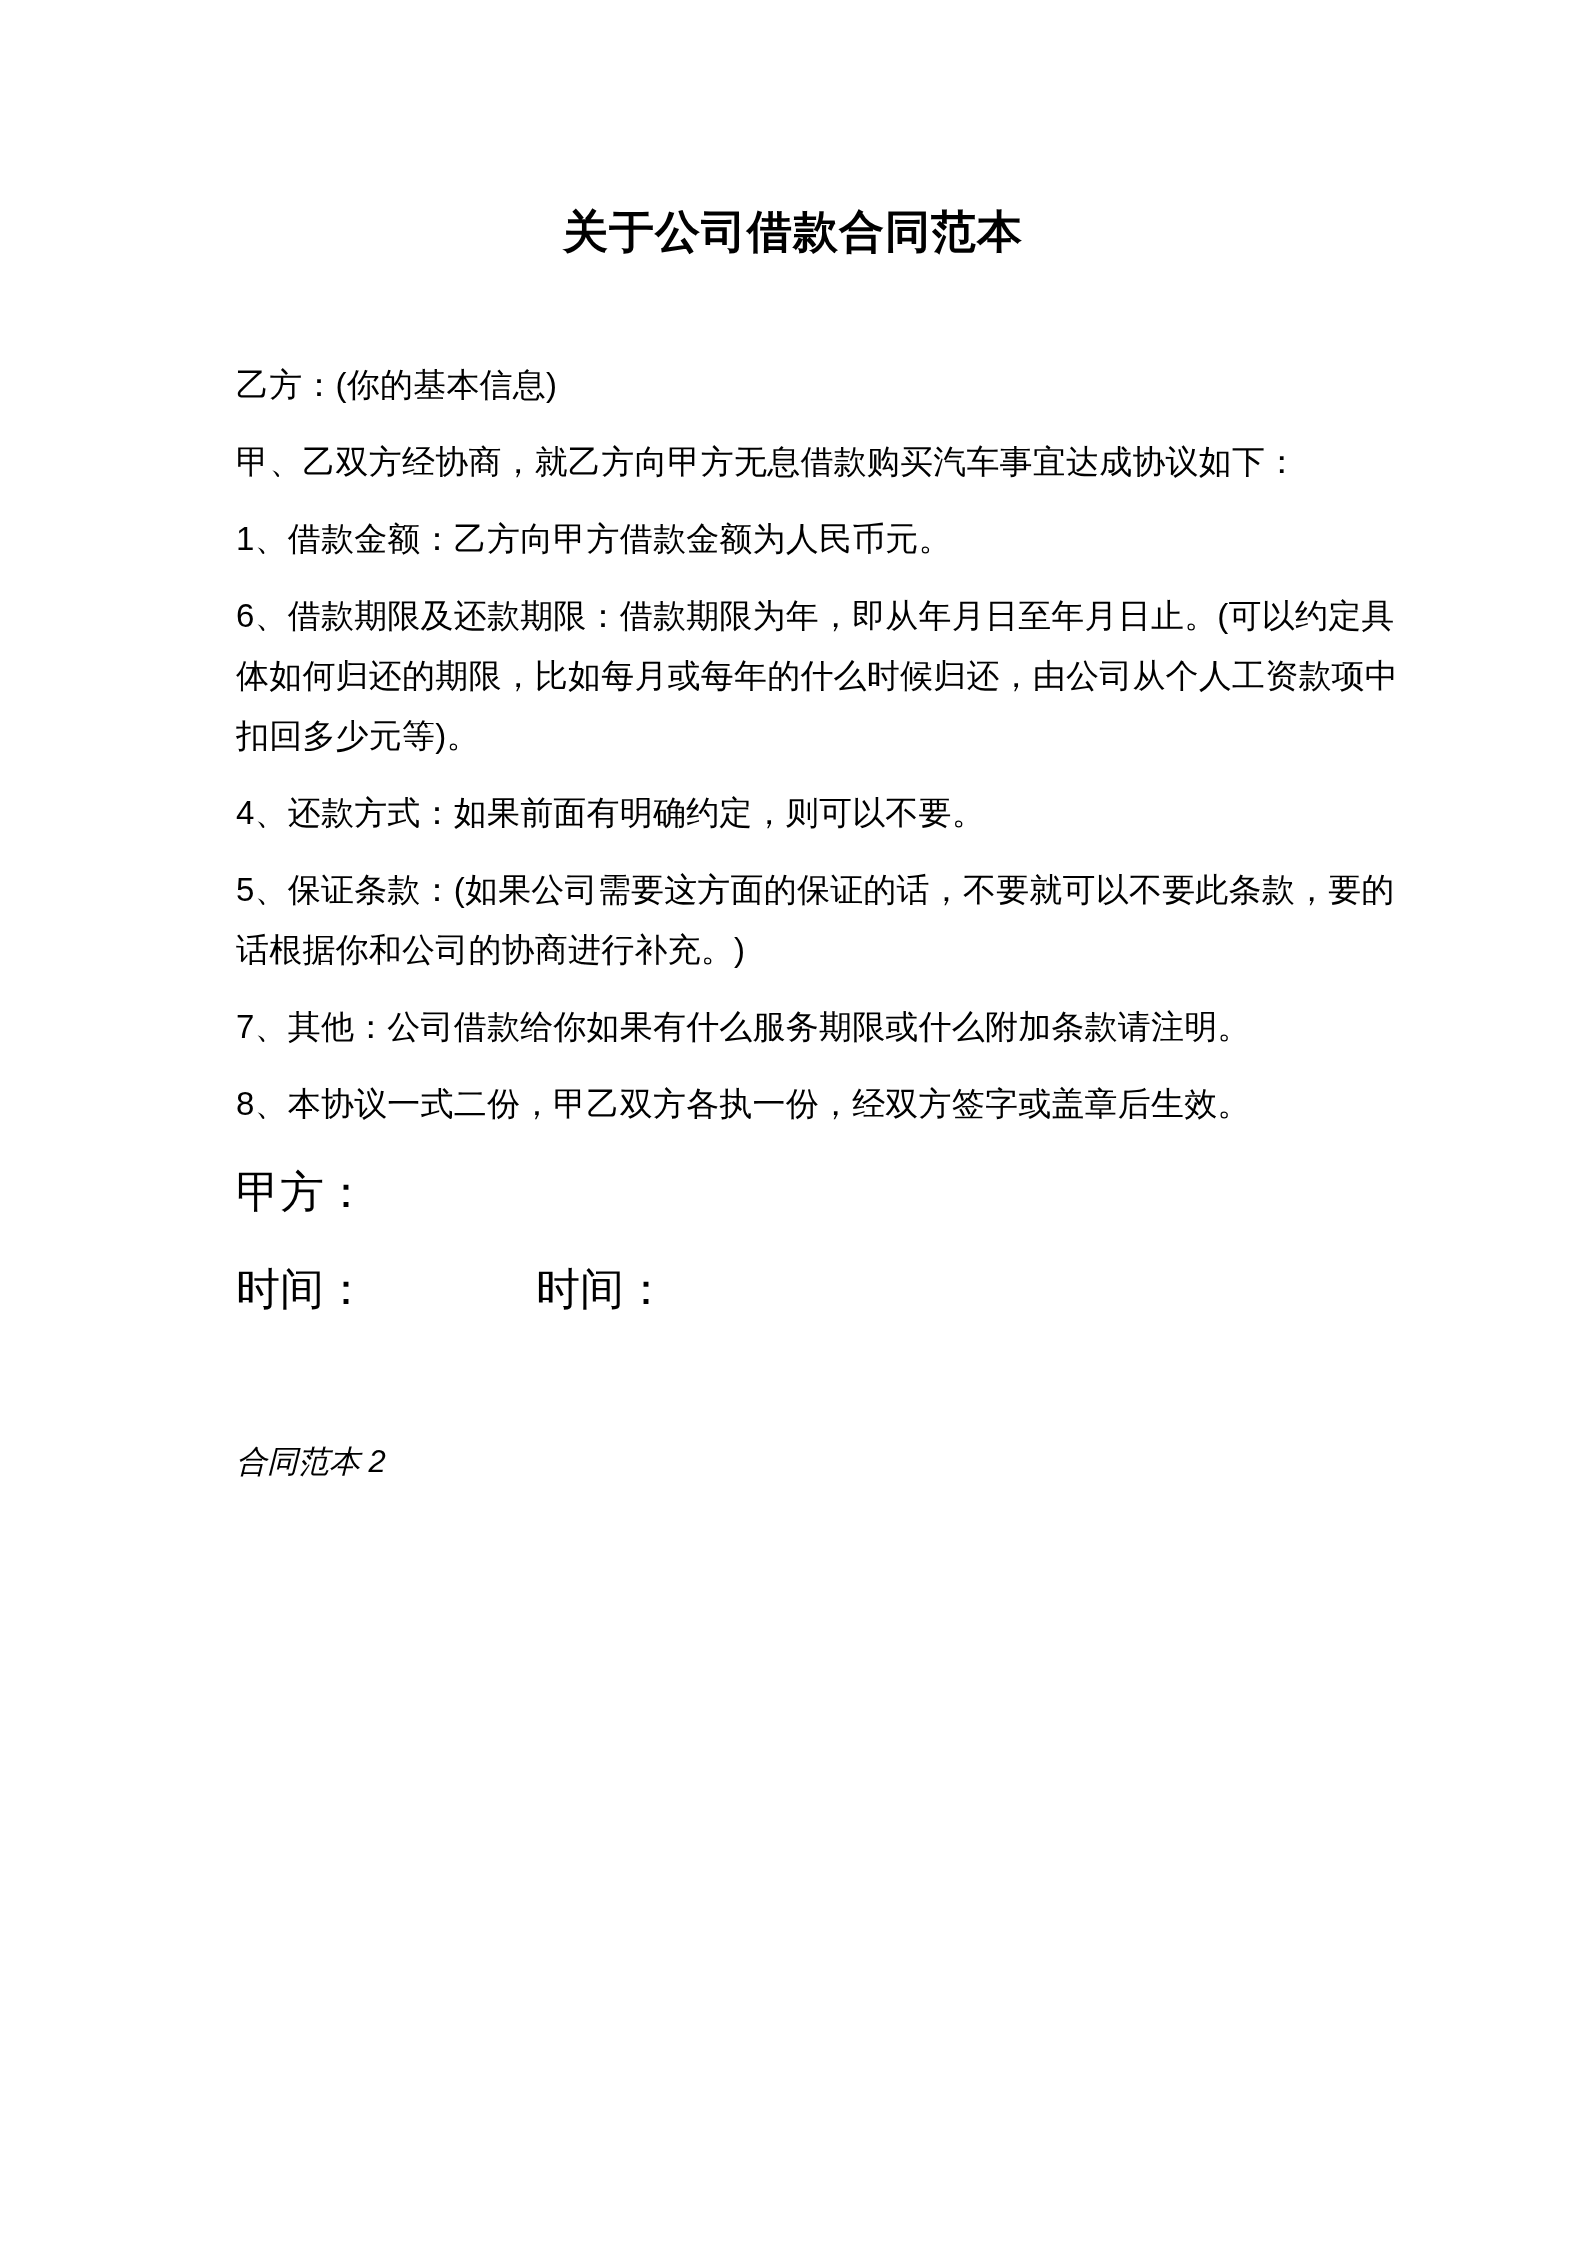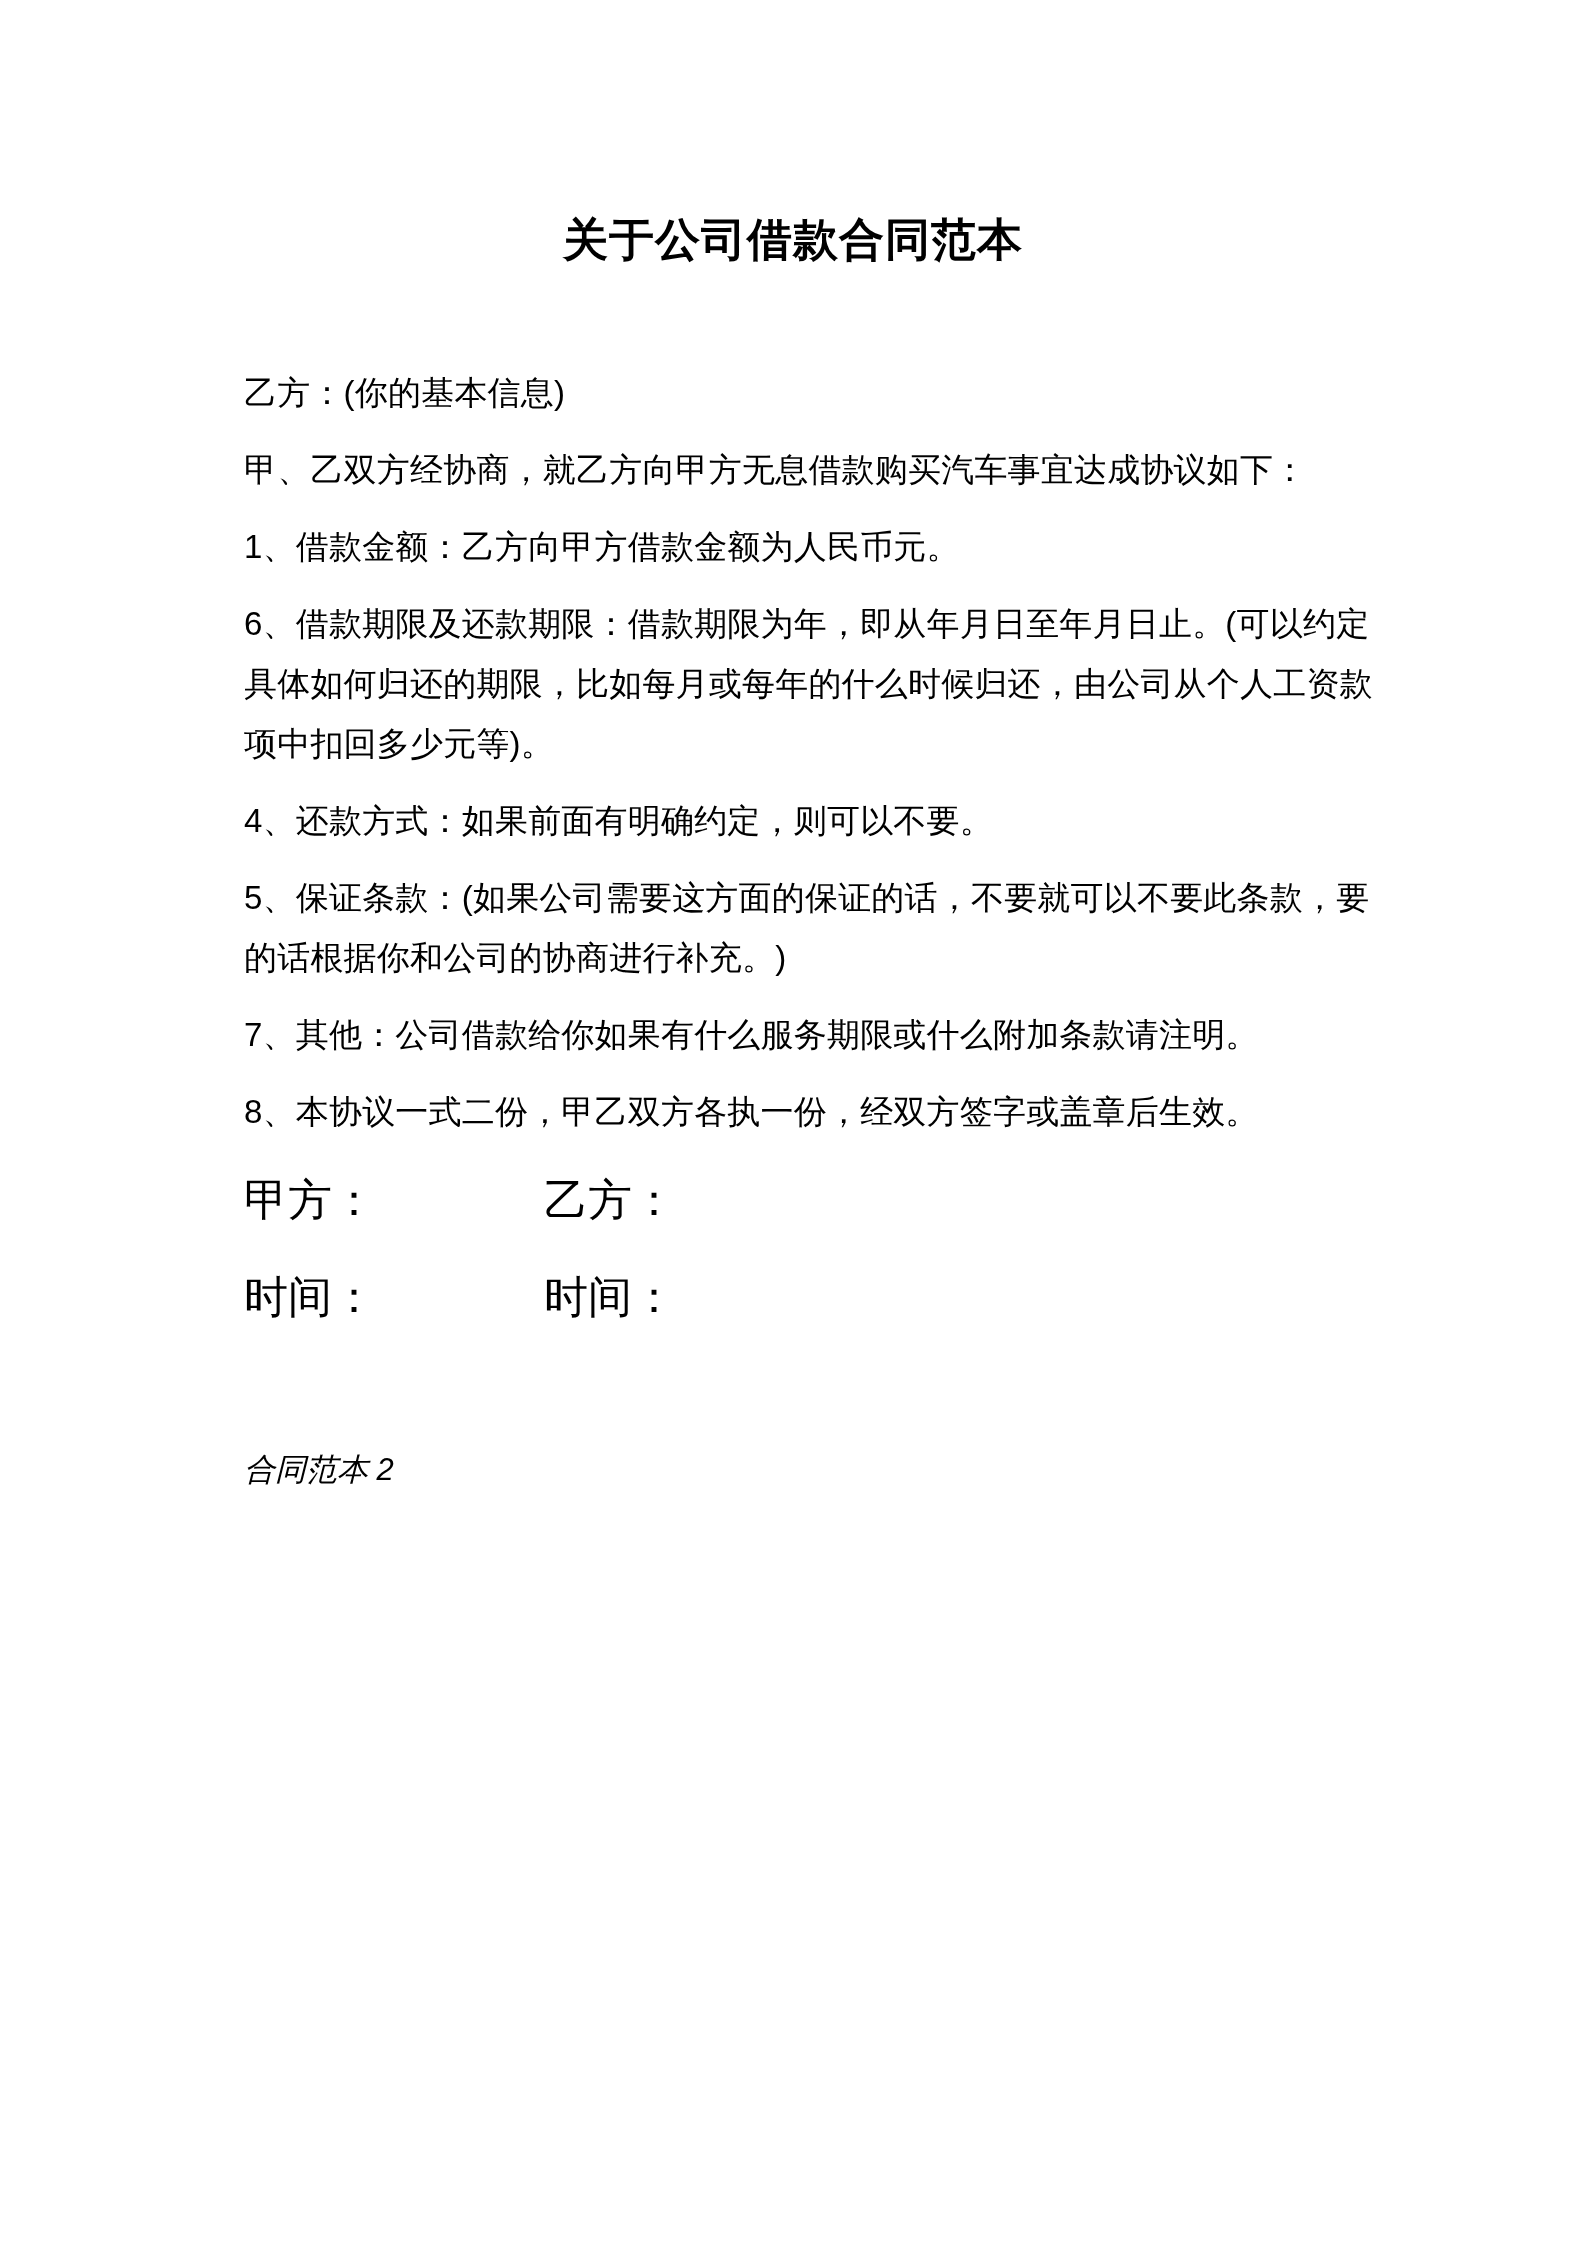--- a/index.html
+++ b/index.html
@@ -12,21 +12,21 @@
     height: 2244px;
     font-family: "Liberation Sans", "DejaVu Sans", sans-serif;
     color: #000000;
     position: relative;
     overflow: hidden;
   }
   .page {
     box-sizing: border-box;
     width: 1586px;
     height: 2156px;
-    padding: 8px;
+    padding: 0;
     position: relative;
   }
   .doc-title {
     text-align: center;
     font-size: 45px;
     font-weight: bold;
     letter-spacing: 1px;
     margin: 0;
     padding-top: 205px;
     padding-bottom: 0;
@@ -77,21 +77,20 @@
     <p class="para">甲、乙双方经协商，就乙方向甲方无息借款购买汽车事宜达成协议如下：</p>
     <p class="para">1、借款金额：乙方向甲方借款金额为人民币元。</p>
     <p class="para">6、借款期限及还款期限：借款期限为年，即从年月日至年月日止。(可以约定具体如何归还的期限，比如每月或每年的什么时候归还，由公司从个人工资款项中扣回多少元等)。</p>
     <p class="para">4、还款方式：如果前面有明确约定，则可以不要。</p>
     <p class="para">5、保证条款：(如果公司需要这方面的保证的话，不要就可以不要此条款，要的话根据你和公司的协商进行补充。)</p>
     <p class="para">7、其他：公司借款给你如果有什么服务期限或什么附加条款请注明。</p>
     <p class="para">8、本协议一式二份，甲乙双方各执一份，经双方签字或盖章后生效。</p>
 
     <div class="sign-row">
       <span class="sign-cell-a">甲方：</span>
-      <span class="sign-cell-b">乙方：</span>
     </div>
 
     <div class="sign-row">
       <span class="sign-cell-a">时间：</span>
       <span class="sign-cell-b">时间：</span>
     </div>
 
     <p class="footer-note">合同范本 2</p>
 
   </div>

